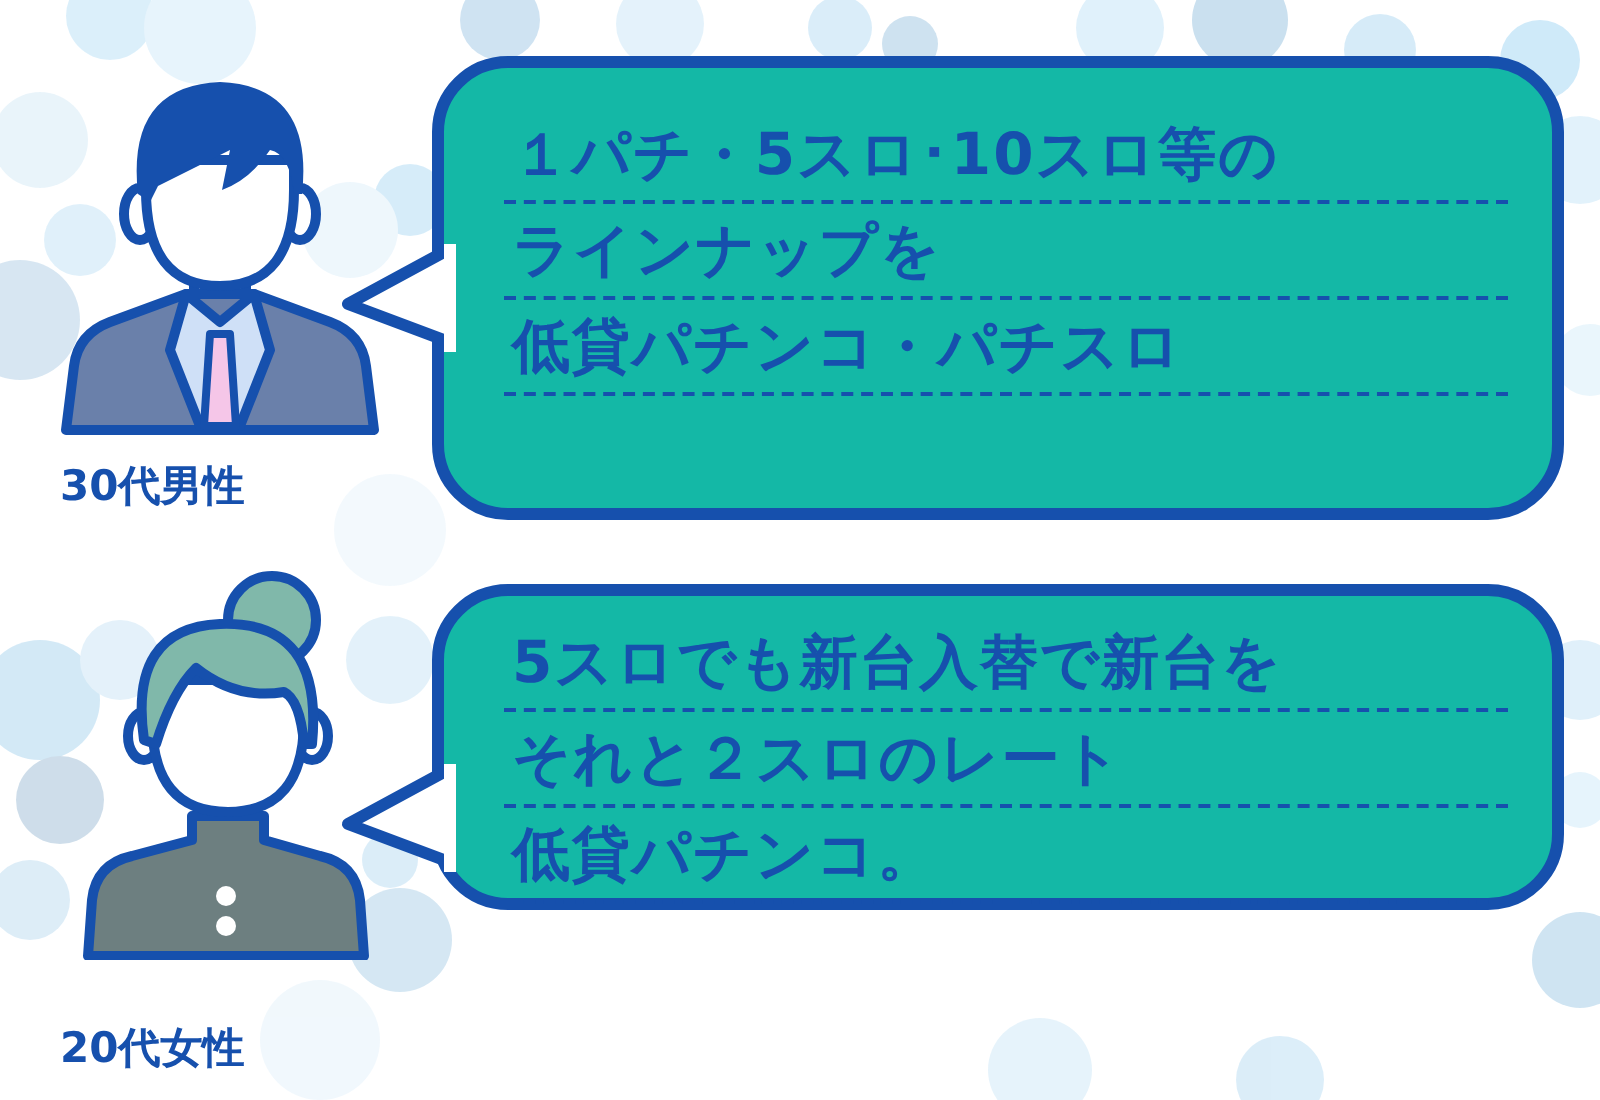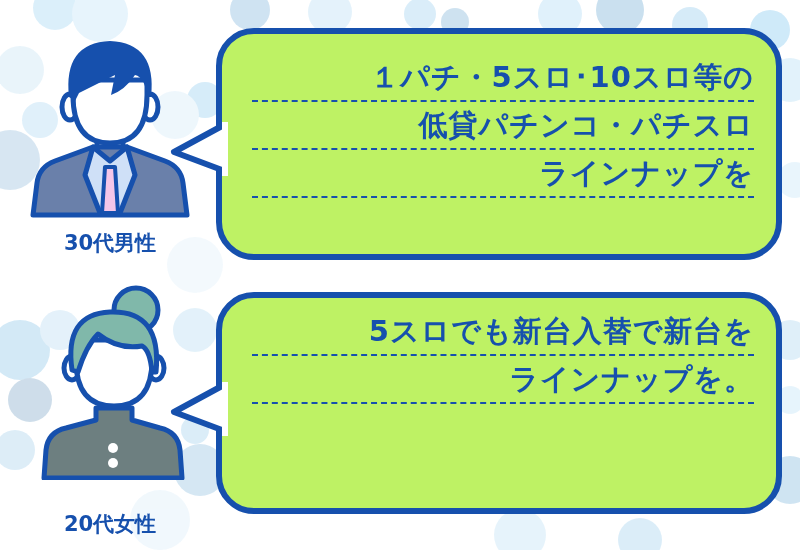--- a/index.html
+++ b/index.html
@@ -7,36 +7,35 @@
     width: 800px; height: 550px; overflow: hidden; position: relative;
     background: #ffffff;
     font-family: "DejaVu Sans", "Liberation Sans", sans-serif;
   }
   .bg { position: absolute; inset: 0; }
   .bubble {
     position: absolute;
     left: 216px; width: 566px;
     border: 6px solid #1650ad;
     border-radius: 38px;
-    background: #bef264;
+    background: #14b8a6;
     box-sizing: border-box;
-    text-align: right;
   }
   .tail { position: absolute; }
   .lines { position: absolute; left: 30px; right: 22px; top: 18px; }
   .line {
     height: 48px; box-sizing: border-box;
     border-bottom: 2px dashed #1650ad;
     color: #1650ad; font-weight: bold; font-size: 29px;
     line-height: 46px; white-space: nowrap; letter-spacing: 1px;
     padding-left: 4px;
   }
   .label {
     position: absolute; color: #1650ad; font-weight: bold; font-size: 21px;
-    text-align: center; width: 160px;
+    width: 160px;
   }
   .avatar { position: absolute; }
 </style>
 </head>
 <body>
 
 <svg class="bg" width="800" height="550" viewBox="0 0 800 550">
   <g opacity="0.55">
     <circle cx="55" cy="8" r="22" fill="#bfe3f7"></circle>
     <circle cx="100" cy="14" r="28" fill="#d4ecfa"></circle>
@@ -90,22 +89,22 @@
   </svg>
   <div class="label" style="left:30px;top:229px">30代男性</div>
 
   <svg class="tail" style="left:168px;top:122px;z-index:2" width="60" height="54" viewBox="0 0 60 54">
     <path d="M54 4 L6 30 L54 48" fill="#fff" stroke="#1650ad" stroke-width="6" stroke-linejoin="round"></path>
     <rect x="54" y="0" width="6" height="54" fill="#fff"></rect>
   </svg>
   <div class="bubble" style="top:28px;height:232px">
     <div class="lines" style="top:20px">
       <div class="line">１パチ・5スロ･10スロ等の</div>
+      <div class="line">ラインナップを</div>
       <div class="line">低貸パチンコ・パチスロ</div>
-      <div class="line">ラインナップを</div>
     </div>
   </div>
 </section>
 
 <section>
   <svg class="avatar" style="left:38px;top:280px" width="150" height="200" viewBox="0 0 150 200">
 
     <path d="M6 198 L8 170 Q10 152 28 148 L58 140 L58 128 L94 128 L94 140 L122 148 Q140 152 142 170 L144 198 Z" fill="#6d7f80" stroke="#1650ad" stroke-width="5" stroke-linejoin="round"></path>
     <circle cx="75" cy="168" r="5" fill="#fff"></circle>
     <circle cx="75" cy="183" r="5" fill="#fff"></circle>
@@ -120,19 +119,20 @@
     <path d="M38 80 Q38 126 76 126 Q114 126 114 80 L114 60 L38 60 Z" fill="#fff" stroke="#1650ad" stroke-width="5"></path>
 
     <path d="M34 90 Q26 34 72 32 Q124 30 118 92 L114 92 Q112 70 104 66 Q80 70 60 54 Q48 66 40 92 Z" fill="#80b8aa" stroke="#1650ad" stroke-width="5" stroke-linejoin="round"></path>
   </svg>
   <div class="label" style="left:30px;top:510px">20代女性</div>
 
   <svg class="tail" style="left:168px;top:382px;z-index:2" width="60" height="54" viewBox="0 0 60 54">
     <path d="M54 4 L6 30 L54 48" fill="#fff" stroke="#1650ad" stroke-width="6" stroke-linejoin="round"></path>
     <rect x="54" y="0" width="6" height="54" fill="#fff"></rect>
   </svg>
-  <div class="bubble" style="top:292px;height:222px">
+  <div class="bubble" style="top:292px;height:163px">
     <div class="lines" style="top:10px">
       <div class="line">5スロでも新台入替で新台を</div>
-      <div class="line">ラインナップを。</div>
+      <div class="line">それと２スロのレート</div>
+      <div class="line">低貸パチンコ。</div>
     </div>
   </div>
 </section>
 
 </body></html>

